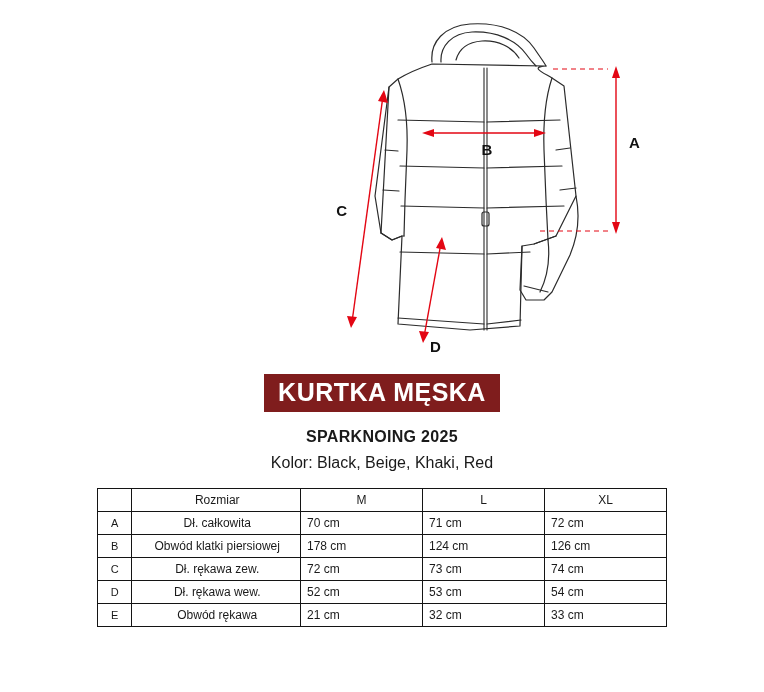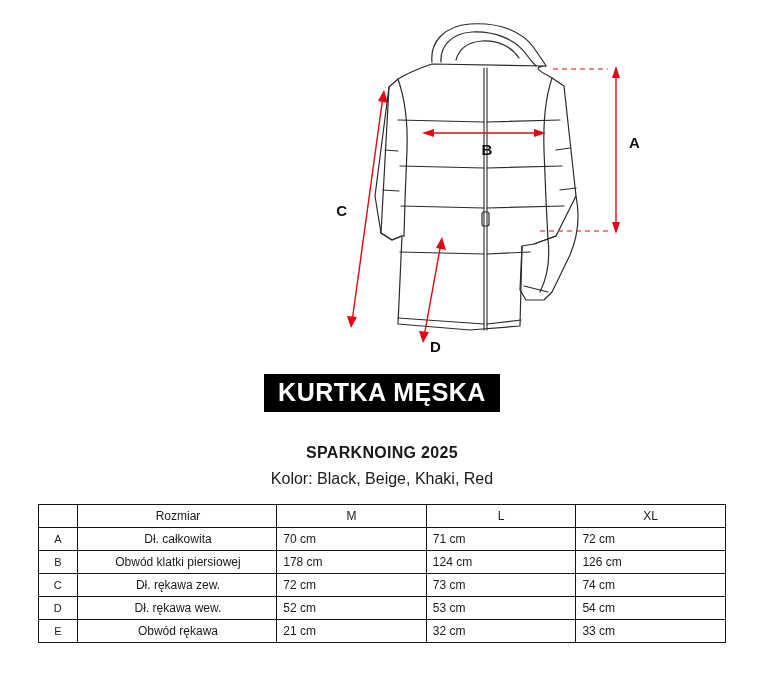--- a/index.html
+++ b/index.html
@@ -26,49 +26,49 @@
     display: block;
   }
 
   
   .titles {
     text-align: center;
     margin-top: 4px;
   }
   .title-badge {
     display: inline-block;
-    background: #000000;
+    background: #7f1d1d;
     color: #ffffff;
     font-size: 25px;
     font-weight: bold;
     letter-spacing: 0.5px;
     padding: 5px 14px 7px 14px;
     line-height: 1.05;
   }
   .subtitle {
     font-size: 16px;
     font-weight: bold;
-    margin-top: 32px;
+    margin-top: 16px;
     letter-spacing: 0.3px;
   }
   .color-line {
     font-size: 16px;
     margin-top: 8px;
     font-weight: normal;
   }
   .composition {
     font-size: 15px;
     margin-top: 26px;
     font-weight: normal;
   }
 
   
   .table-wrap {
     margin: 16px auto 16px auto;
-    width: 688px;
+    width: 570px;
   }
   table.size-table {
     border-collapse: collapse;
     width: 100%;
     font-size: 12px;
   }
   table.size-table th,
   table.size-table td {
     border: 1px solid #141414;
     height: 22px;

